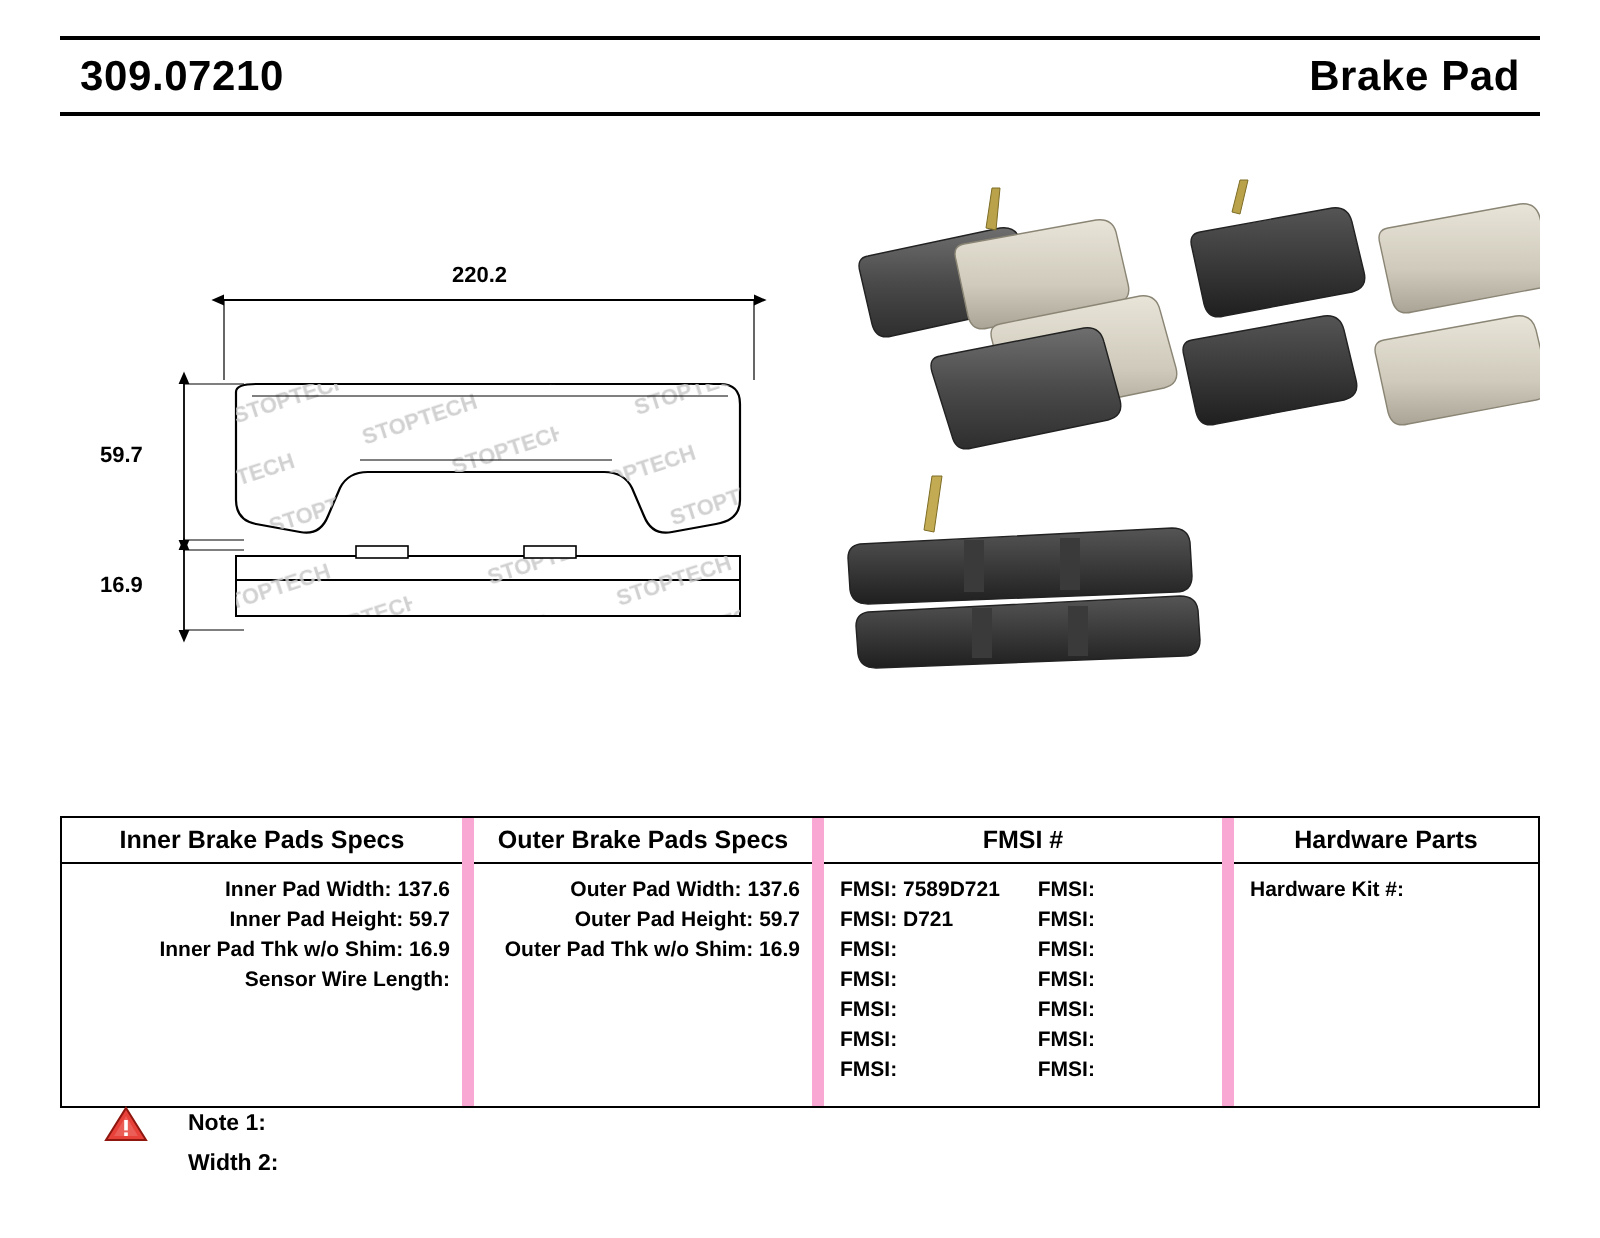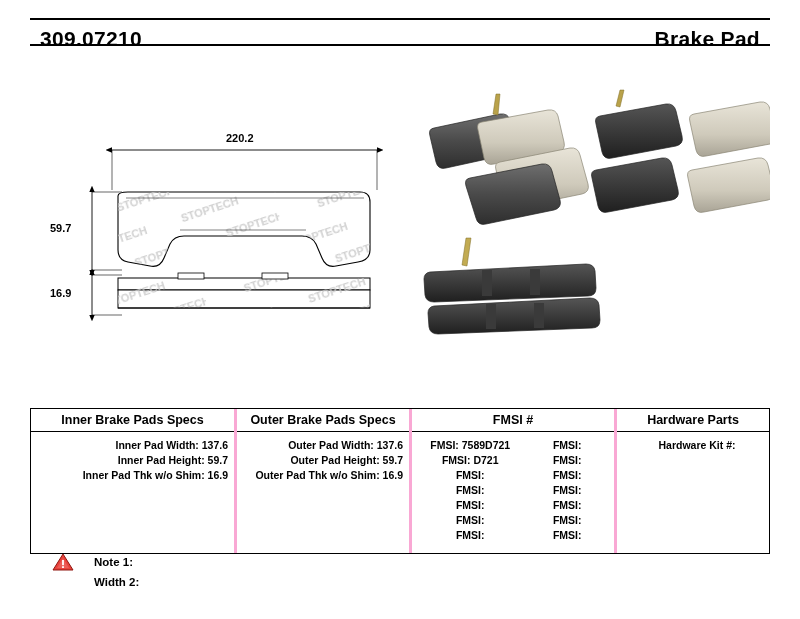--- a/index.html
+++ b/index.html
@@ -20,21 +20,21 @@
     height: 619px;
     box-sizing: border-box;
   }
 
   
   .header {
     position: absolute;
     left: 30px;
     top: 18px;
     width: 740px;
-    height: 28px;
+    height: 40px;
     border-top: 2px solid #000;
     border-bottom: 2px solid #000;
     box-sizing: border-box;
   }
   .header .part-number {
     position: absolute;
     left: 10px;
     top: 7px;
     font-size: 21px;
     font-weight: bold;
@@ -78,42 +78,41 @@
     width: 740px;
     border: 1px solid #000;
     border-collapse: collapse;
     box-sizing: border-box;
   }
   .spec-table .cols {
     display: flex;
     width: 100%;
   }
   .spec-col {
-    border-right: 3px solid #f9a8d4;
+    border-right: 6px solid #f9a8d4;
     box-sizing: border-box;
   }
   .spec-col:last-child { border-right: none; }
   .col-inner  { width: 206px; }
   .col-outer  { width: 175px; }
   .col-fmsi   { width: 205px; }
   .col-related{ width: 152px; }
 
   .col-head {
     height: 22px;
     line-height: 22px;
     text-align: center;
     font-size: 12.5px;
     font-weight: bold;
     border-bottom: 1px solid #000;
   }
   .col-body {
     padding: 6px 0 10px 0;
     min-height: 108px;
     box-sizing: border-box;
-    text-align: center;
   }
   .spec-row {
     font-size: 10.5px;
     font-weight: bold;
     line-height: 15px;
     height: 15px;
     white-space: nowrap;
   }
   .right-rows { text-align: right; padding-right: 6px; }
   .fmsi-row {
@@ -273,20 +272,21 @@
 
   <div class="spec-table">
     <div class="cols">
 
       <div class="spec-col col-inner">
         <div class="col-head">Inner Brake Pads Specs</div>
         <div class="col-body right-rows">
           <div class="spec-row">Inner Pad Width: 137.6</div>
           <div class="spec-row">Inner Pad Height: 59.7</div>
           <div class="spec-row">Inner Pad Thk w/o Shim: 16.9</div>
+          <div class="spec-row">Sensor Wire Length:</div>
         </div>
       </div>
 
       <div class="spec-col col-outer">
         <div class="col-head">Outer Brake Pads Specs</div>
         <div class="col-body right-rows">
           <div class="spec-row">Outer Pad Width: 137.6</div>
           <div class="spec-row">Outer Pad Height: 59.7</div>
           <div class="spec-row">Outer Pad Thk w/o Shim: 16.9</div>
         </div>

